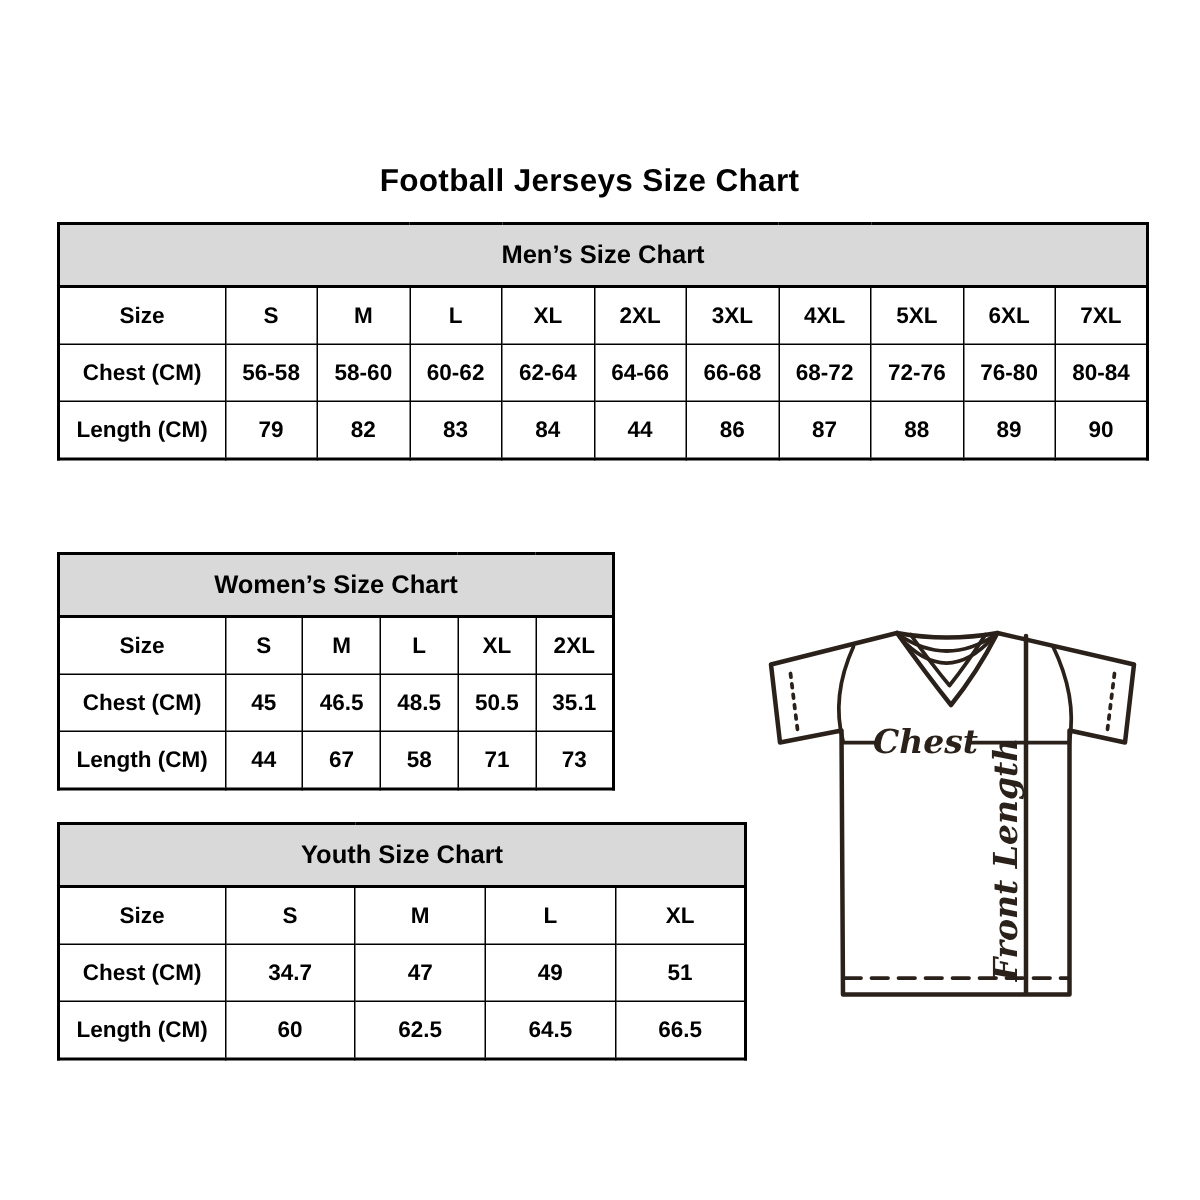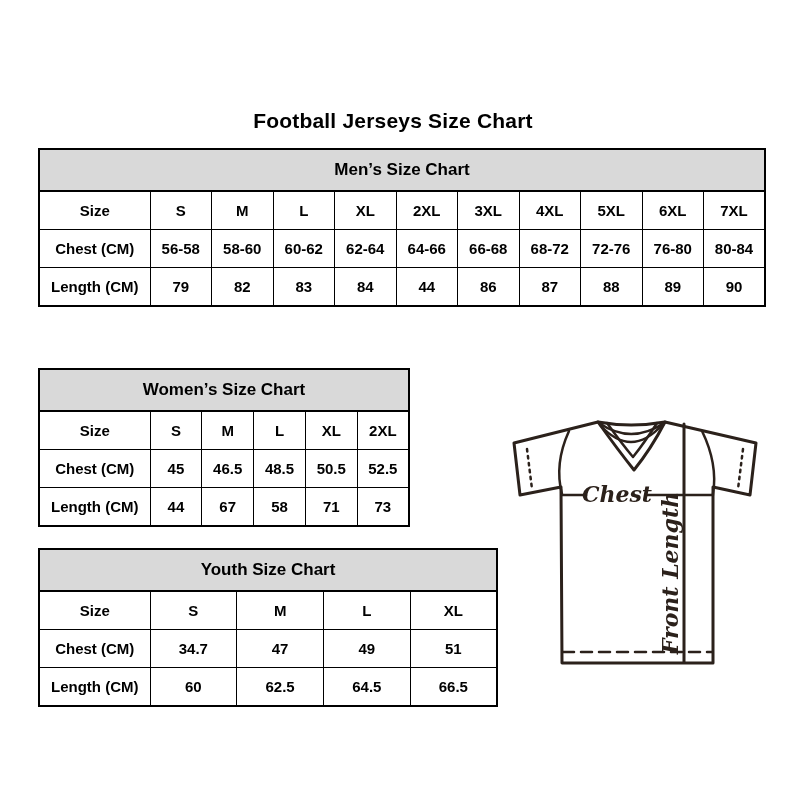--- a/index.html
+++ b/index.html
@@ -155,21 +155,21 @@
         <td>L</td>
         <td>XL</td>
         <td>2XL</td>
       </tr>
       <tr>
         <td>Chest (CM)</td>
         <td>45</td>
         <td>46.5</td>
         <td>48.5</td>
         <td>50.5</td>
-        <td>52.5</td>
+        <td>35.1</td>
       </tr>
       <tr>
         <td>Length (CM)</td>
         <td>44</td>
         <td>67</td>
         <td>58</td>
         <td>71</td>
         <td>73</td>
       </tr>
     </tbody>

